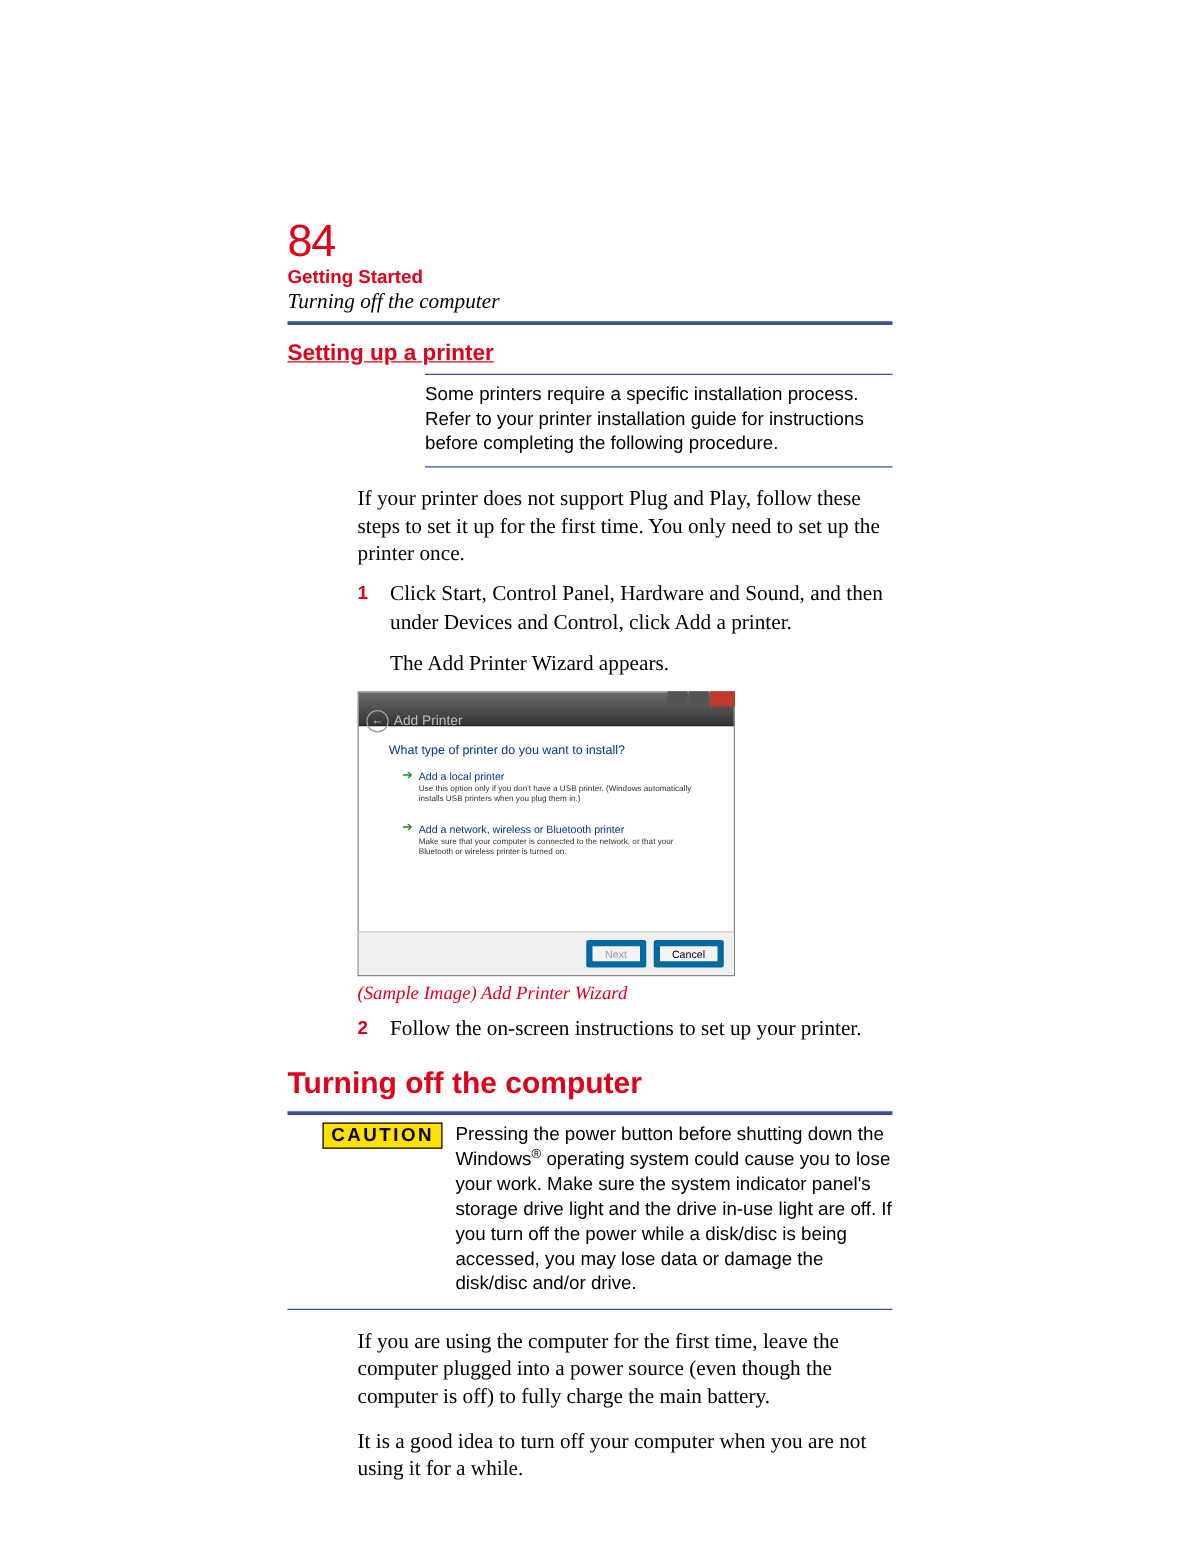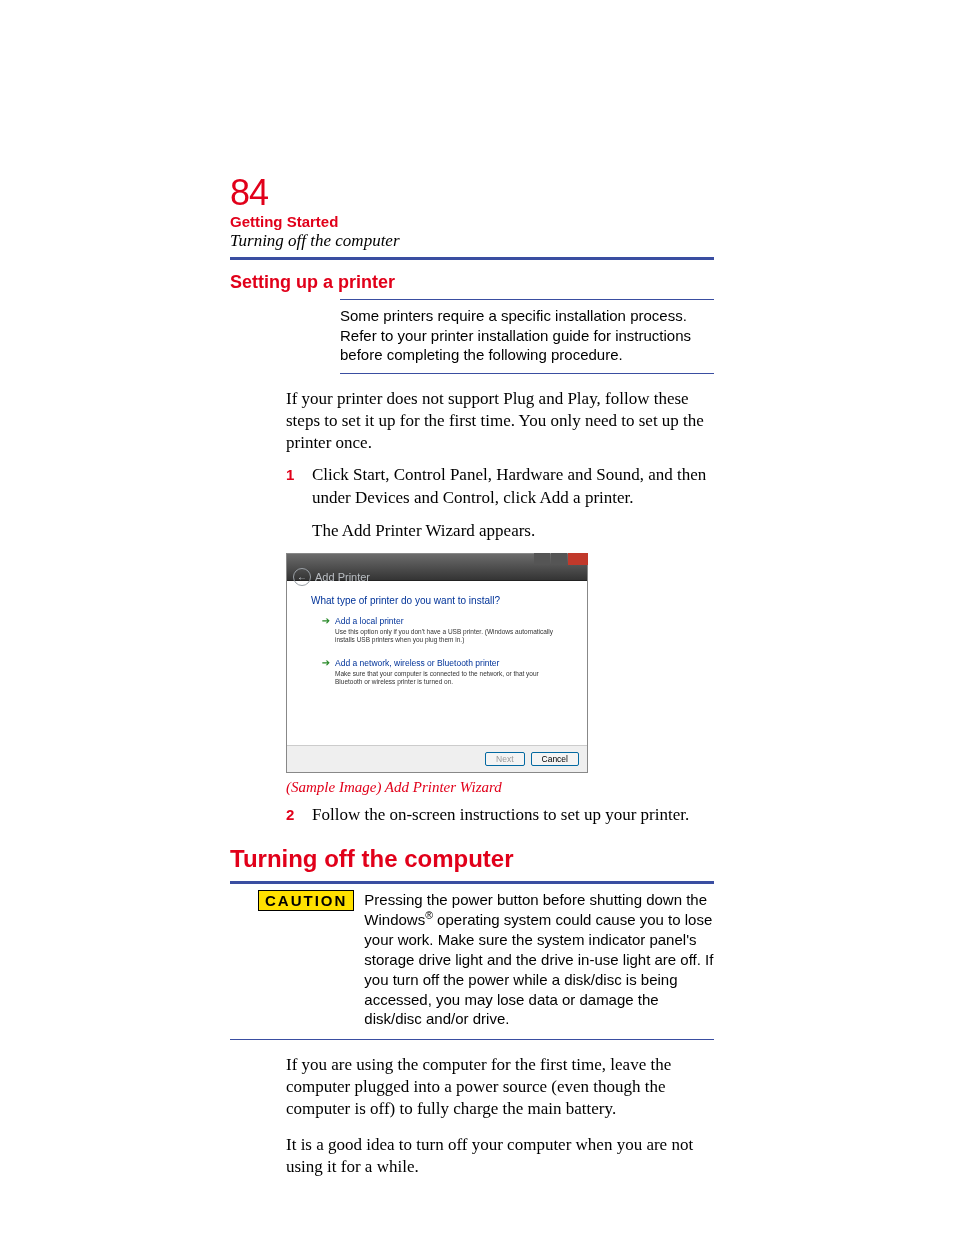--- a/index.html
+++ b/index.html
@@ -49,20 +49,21 @@
     border: 0;
     border-top: 3px solid #3a4ea1;
     margin: 4px 0 12px 0;
   }
   .section-heading {
     font-family: Arial, Helvetica, sans-serif;
     font-size: 18px;
     font-weight: bold;
     color: #e1001a;
     margin: 0 0 6px 0;
+    text-decoration: underline;
   }
   .rule-thin {
     border: 0;
     border-top: 1.5px solid #3a4ea1;
     margin: 4px 0 6px 0;
   }
   .note-text {
     font-family: Arial, Helvetica, sans-serif;
     font-size: 15px;
     line-height: 1.3;
@@ -178,21 +179,21 @@
     background: #efefef;
     border-top: 1px solid #ccc;
     padding: 6px 8px;
     display: flex;
     justify-content: flex-end;
     gap: 6px;
   }
   .wizard-footer button {
     font-size: 8.5px;
     padding: 1px 10px;
-    border: 1px solid #0369a1;
+    border: 5px solid #0369a1;
     background: #f4f4f4;
     border-radius: 2px;
   }
   .wizard-footer button.disabled {
     color: #999;
   }
   .caption {
     font-style: italic;
     color: #e1001a;
     font-size: 15px;

